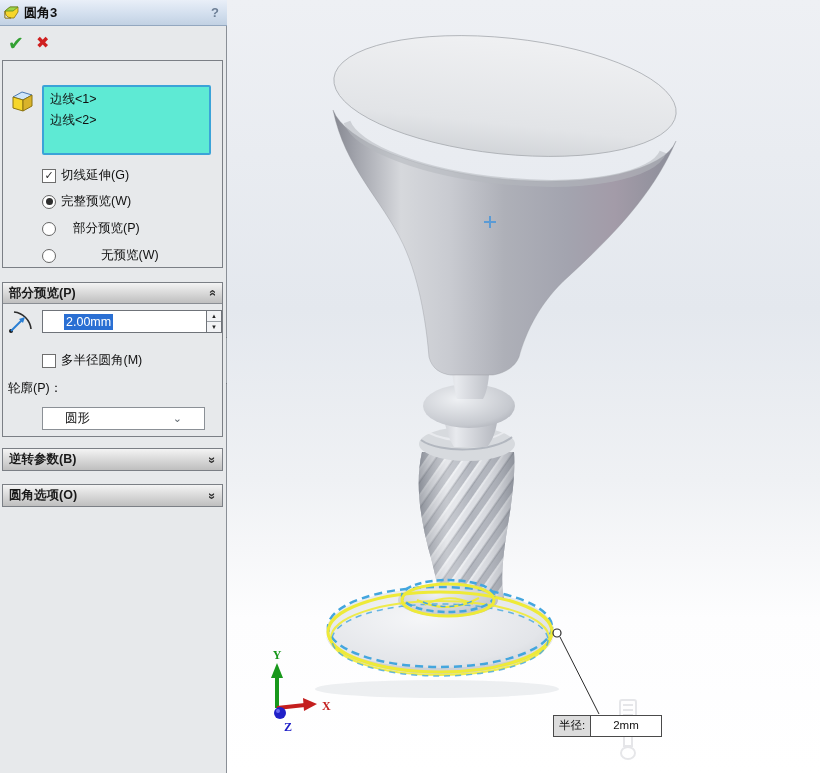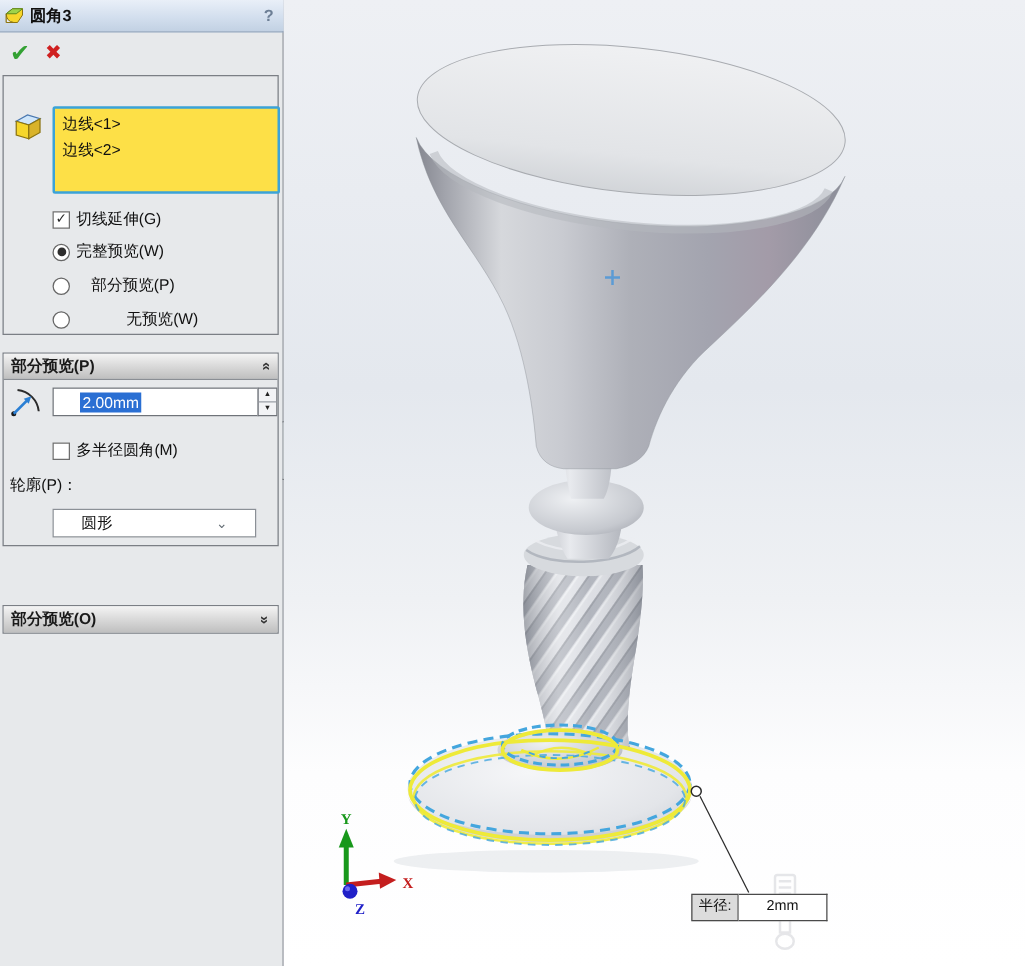--- a/index.html
+++ b/index.html
@@ -24,22 +24,22 @@
   .group-hdr{height:21px;background:linear-gradient(180deg,#f4f4f4 0%,#d9d9d9 50%,#bfbfbf 100%);
              border-bottom:1px solid #8a8e94;display:flex;align-items:center;
              font-weight:bold;font-size:12.5px;color:#1a1a1a;padding:0 6px;box-sizing:border-box;cursor:pointer;}
   .group-hdr .chev{margin-left:auto;color:#333;font-weight:bold;font-size:12px;
                    display:inline-block;transform:rotate(-90deg);}
   .group-hdr .chev.down{transform:rotate(90deg);}
   .grp-collapsed{height:23px;}
   .grp-collapsed .group-hdr{height:100%;border-bottom:none;}
 
   .edge-icon{position:absolute;left:6px;top:27px;width:26px;height:26px;}
-  .listbox{position:absolute;left:39px;top:24px;width:182px;height:70px;
-           background:#fde047;border:2px solid #3ba3d8;border-radius:2px;
+  .listbox{position:absolute;left:39px;top:24px;width:169px;height:70px;
+           background:#5eead4;border:2px solid #3ba3d8;border-radius:2px;
            box-sizing:border-box;padding:2px 0 0 6px;overflow:hidden;cursor:default;}
   .listbox .li{line-height:21px;font-size:12.5px;color:#101010;}
 
   .ckrow,.rdrow{position:absolute;left:39px;display:flex;align-items:center;cursor:pointer;}
   .ckbox{width:14px;height:14px;background:#fff;border:1px solid #6e6e6e;box-sizing:border-box;
          display:flex;align-items:center;justify-content:center;font-size:11px;color:#2b2b2b;line-height:1;}
   .rdot{width:14px;height:14px;background:#fff;border:1px solid #666;border-radius:50%;
         box-sizing:border-box;display:flex;align-items:center;justify-content:center;}
   .rdot .fillc{width:7px;height:7px;border-radius:50%;background:#2e2e2e;}
   .cklabel{margin-left:5px;font-size:12.5px;color:#101010;text-align:center;}
@@ -158,23 +158,29 @@
       </div>
 
       <div class="plabel">轮廓(P)：</div>
 
       <div class="dropdown">
         <span class="dtext">圆形</span>
         <span class="dchev">⌄</span>
       </div>
     </div>
 
+    <div class="group grp-collapsed" style="top:448px;">
+      <div class="group-hdr">
+        <span>逆转参数(B)</span>
+        <span class="chev down">»</span>
+      </div>
+    </div>
     <div class="group grp-collapsed" style="top:484px;">
       <div class="group-hdr">
-        <span>部分预览(O)</span>
+        <span>圆角选项(O)</span>
         <span class="chev down">»</span>
       </div>
     </div>
   </div>
 
   <div class="flytab">
     <span class="fa">◄</span>
     <span class="fa">◄</span>
     <span class="fa">◄</span>
   </div>

